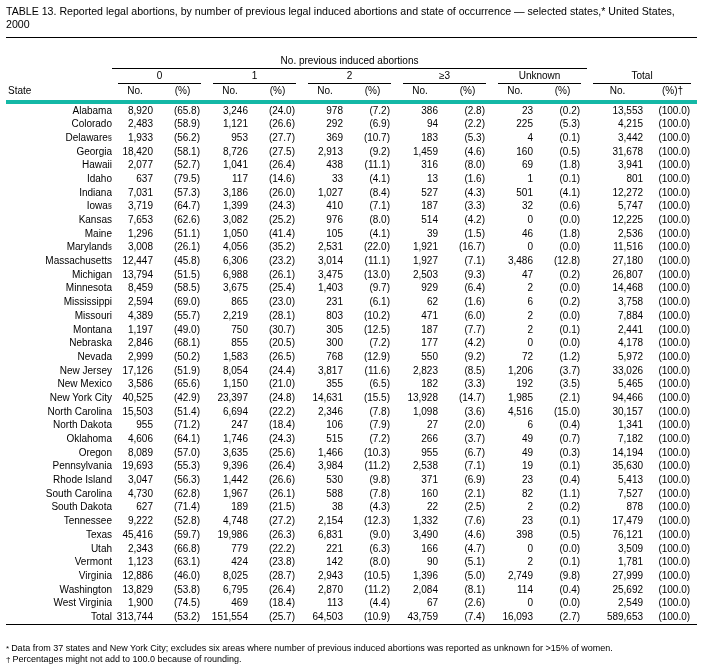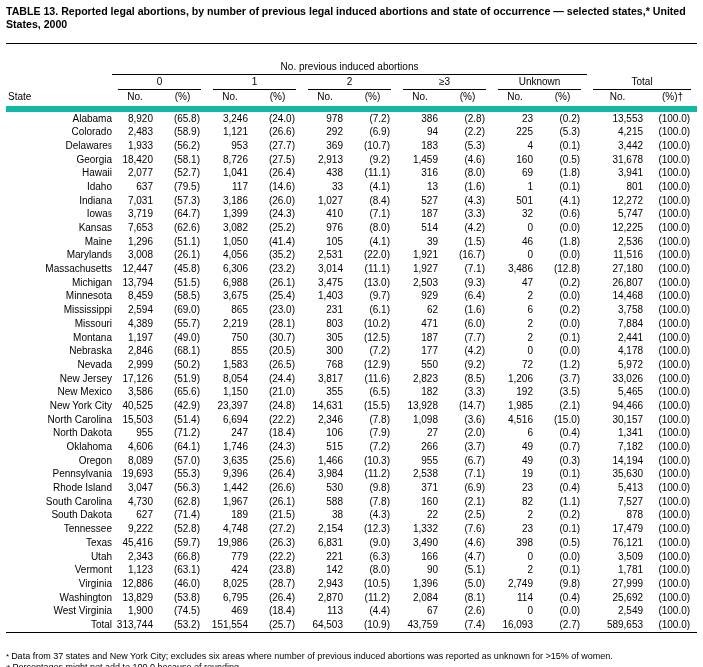--- a/index.html
+++ b/index.html
@@ -8,40 +8,40 @@
     width: 703px;
     height: 667px;
     color: #000;
     font-family: "Liberation Sans", "DejaVu Sans", sans-serif;
     padding: 5px 6px;
     overflow: hidden;
   }
   .title {
     width: 692px;
     font-size: 10.6px;
-    font-weight: bold;
+    font-weight: normal;
     line-height: 13px;
-    margin-bottom: 12px;
+    margin-bottom: 6px;
   }
   table {
     border-collapse: collapse;
     table-layout: fixed;
     width: 691px;
     border-top: 1px solid #000;
   }
   col.c-state { width: 106px; }
   col.c-no    { width: 46px; }
   col.c-pct   { width: 49px; }
   col.c-tno   { width: 61px; }
   th, td { font-size: 10px; white-space: nowrap; overflow: hidden; }
   thead th { font-weight: normal; line-height: 12.5px; vertical-align: bottom; padding: 0; }
   th.span10 { border-bottom: 1px solid #000; text-align: center; padding-top: 17px; }
   th.grp { padding: 1px 6px 0; }
   th.grp .gu { display: block; text-align: center; border-bottom: 1px solid #000; padding-bottom: 1px; }
-  tr.subhead th { border-bottom: 6px solid #14b8a6; padding-top: 1px; padding-bottom: 2px; }
+  tr.subhead th { border-bottom: 4px solid #14b8a6; padding-top: 1px; padding-bottom: 2px; }
   th.state-h { text-align: left; padding-left: 2px; }
   th.no-h, th.pct-h { text-align: center; }
   tbody td { line-height: 13.68px; padding: 0; }
   td.state { text-align: right; padding-left: 2px; }
   td.num { text-align: right; padding-right: 5px; }
   td.pct { text-align: right; padding-right: 7px; }
   tbody tr:last-child td { border-bottom: 1px solid #000; }
   .mk { font-size: 7.5px; vertical-align: top; }
   .footnotes { margin-top: 18px; width: 692px; }
   .fn { font-size: 9px; line-height: 11.5px; white-space: nowrap; }

